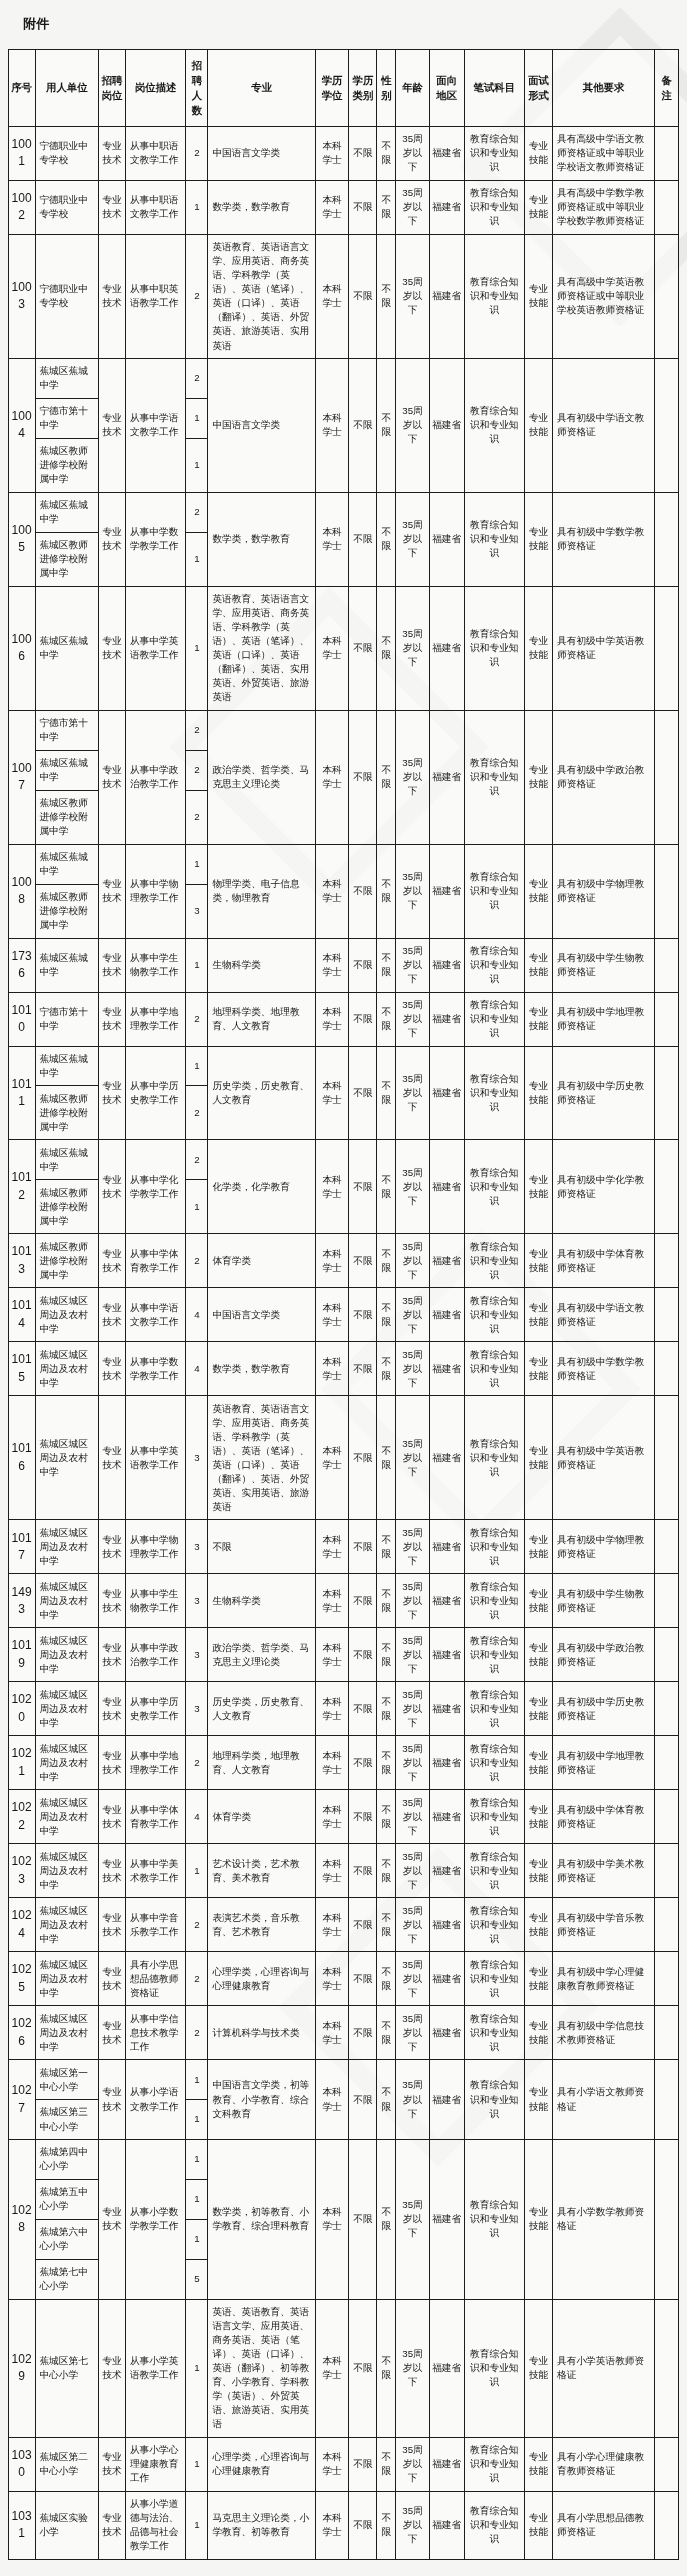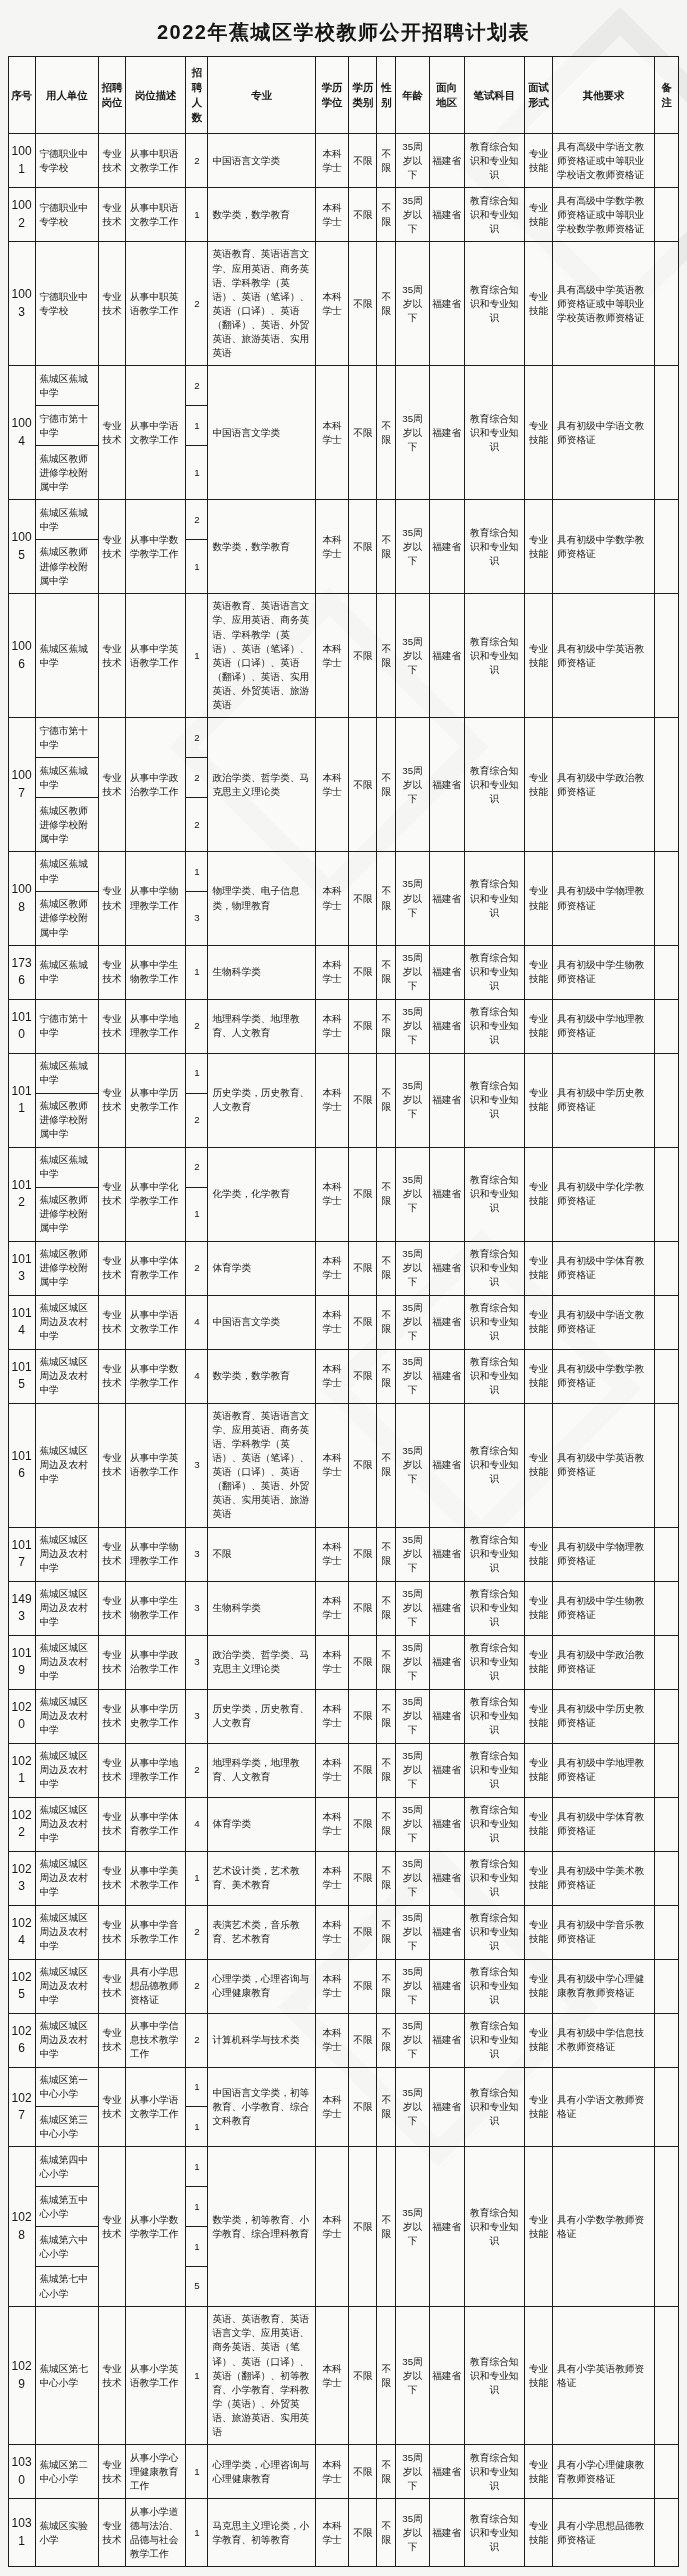--- a/index.html
+++ b/index.html
@@ -24,21 +24,21 @@
 </style>
 </head>
 <body>
 
 <div class="page">
   <div class="wm w1"></div>
   <div class="wm w2"></div>
   <div class="wm w3"></div>
   <div class="wm w4"></div>
 
-  <h1 class="title">2022年蕉城区学校教师公开招聘计划表</h1>
+  <div class="attachment">附件</div>
 
   <table>
     <colgroup>
       <col style="width:4%">
         <col style="width:9.5%">
         <col style="width:4%">
         <col style="width:9%">
       <col style="width:3.3%">
         <col style="width:16%">
         <col style="width:5%">

